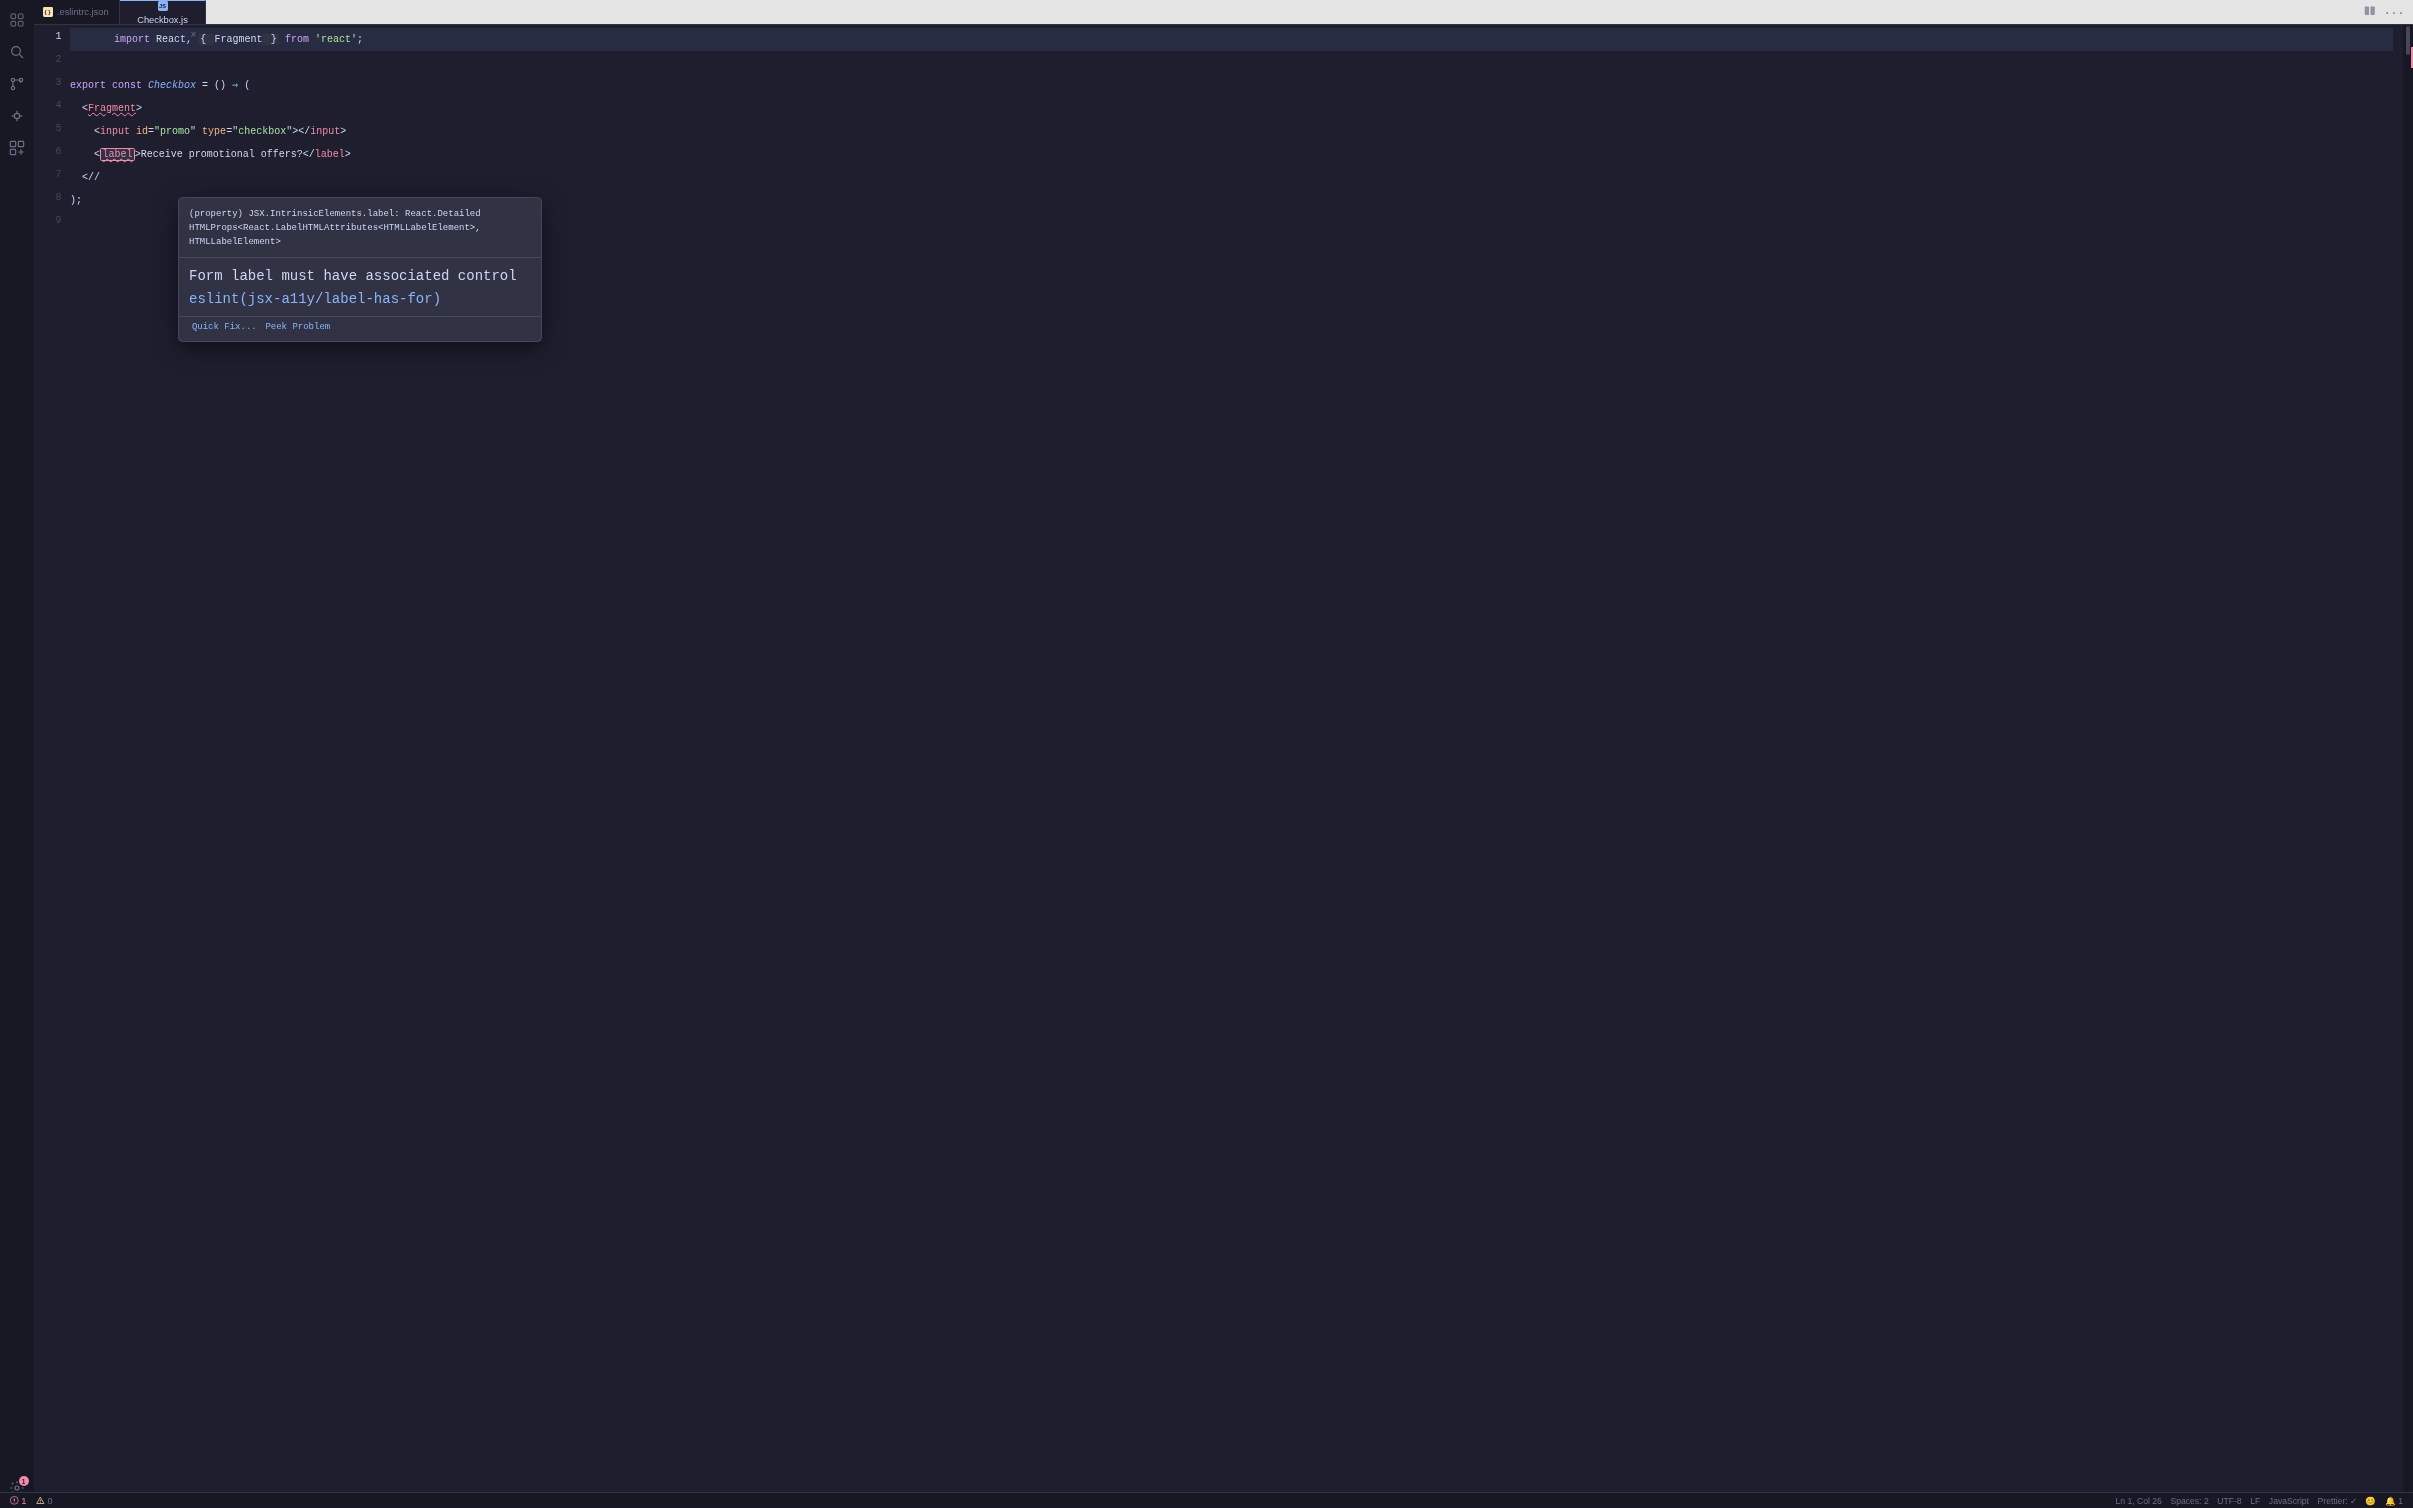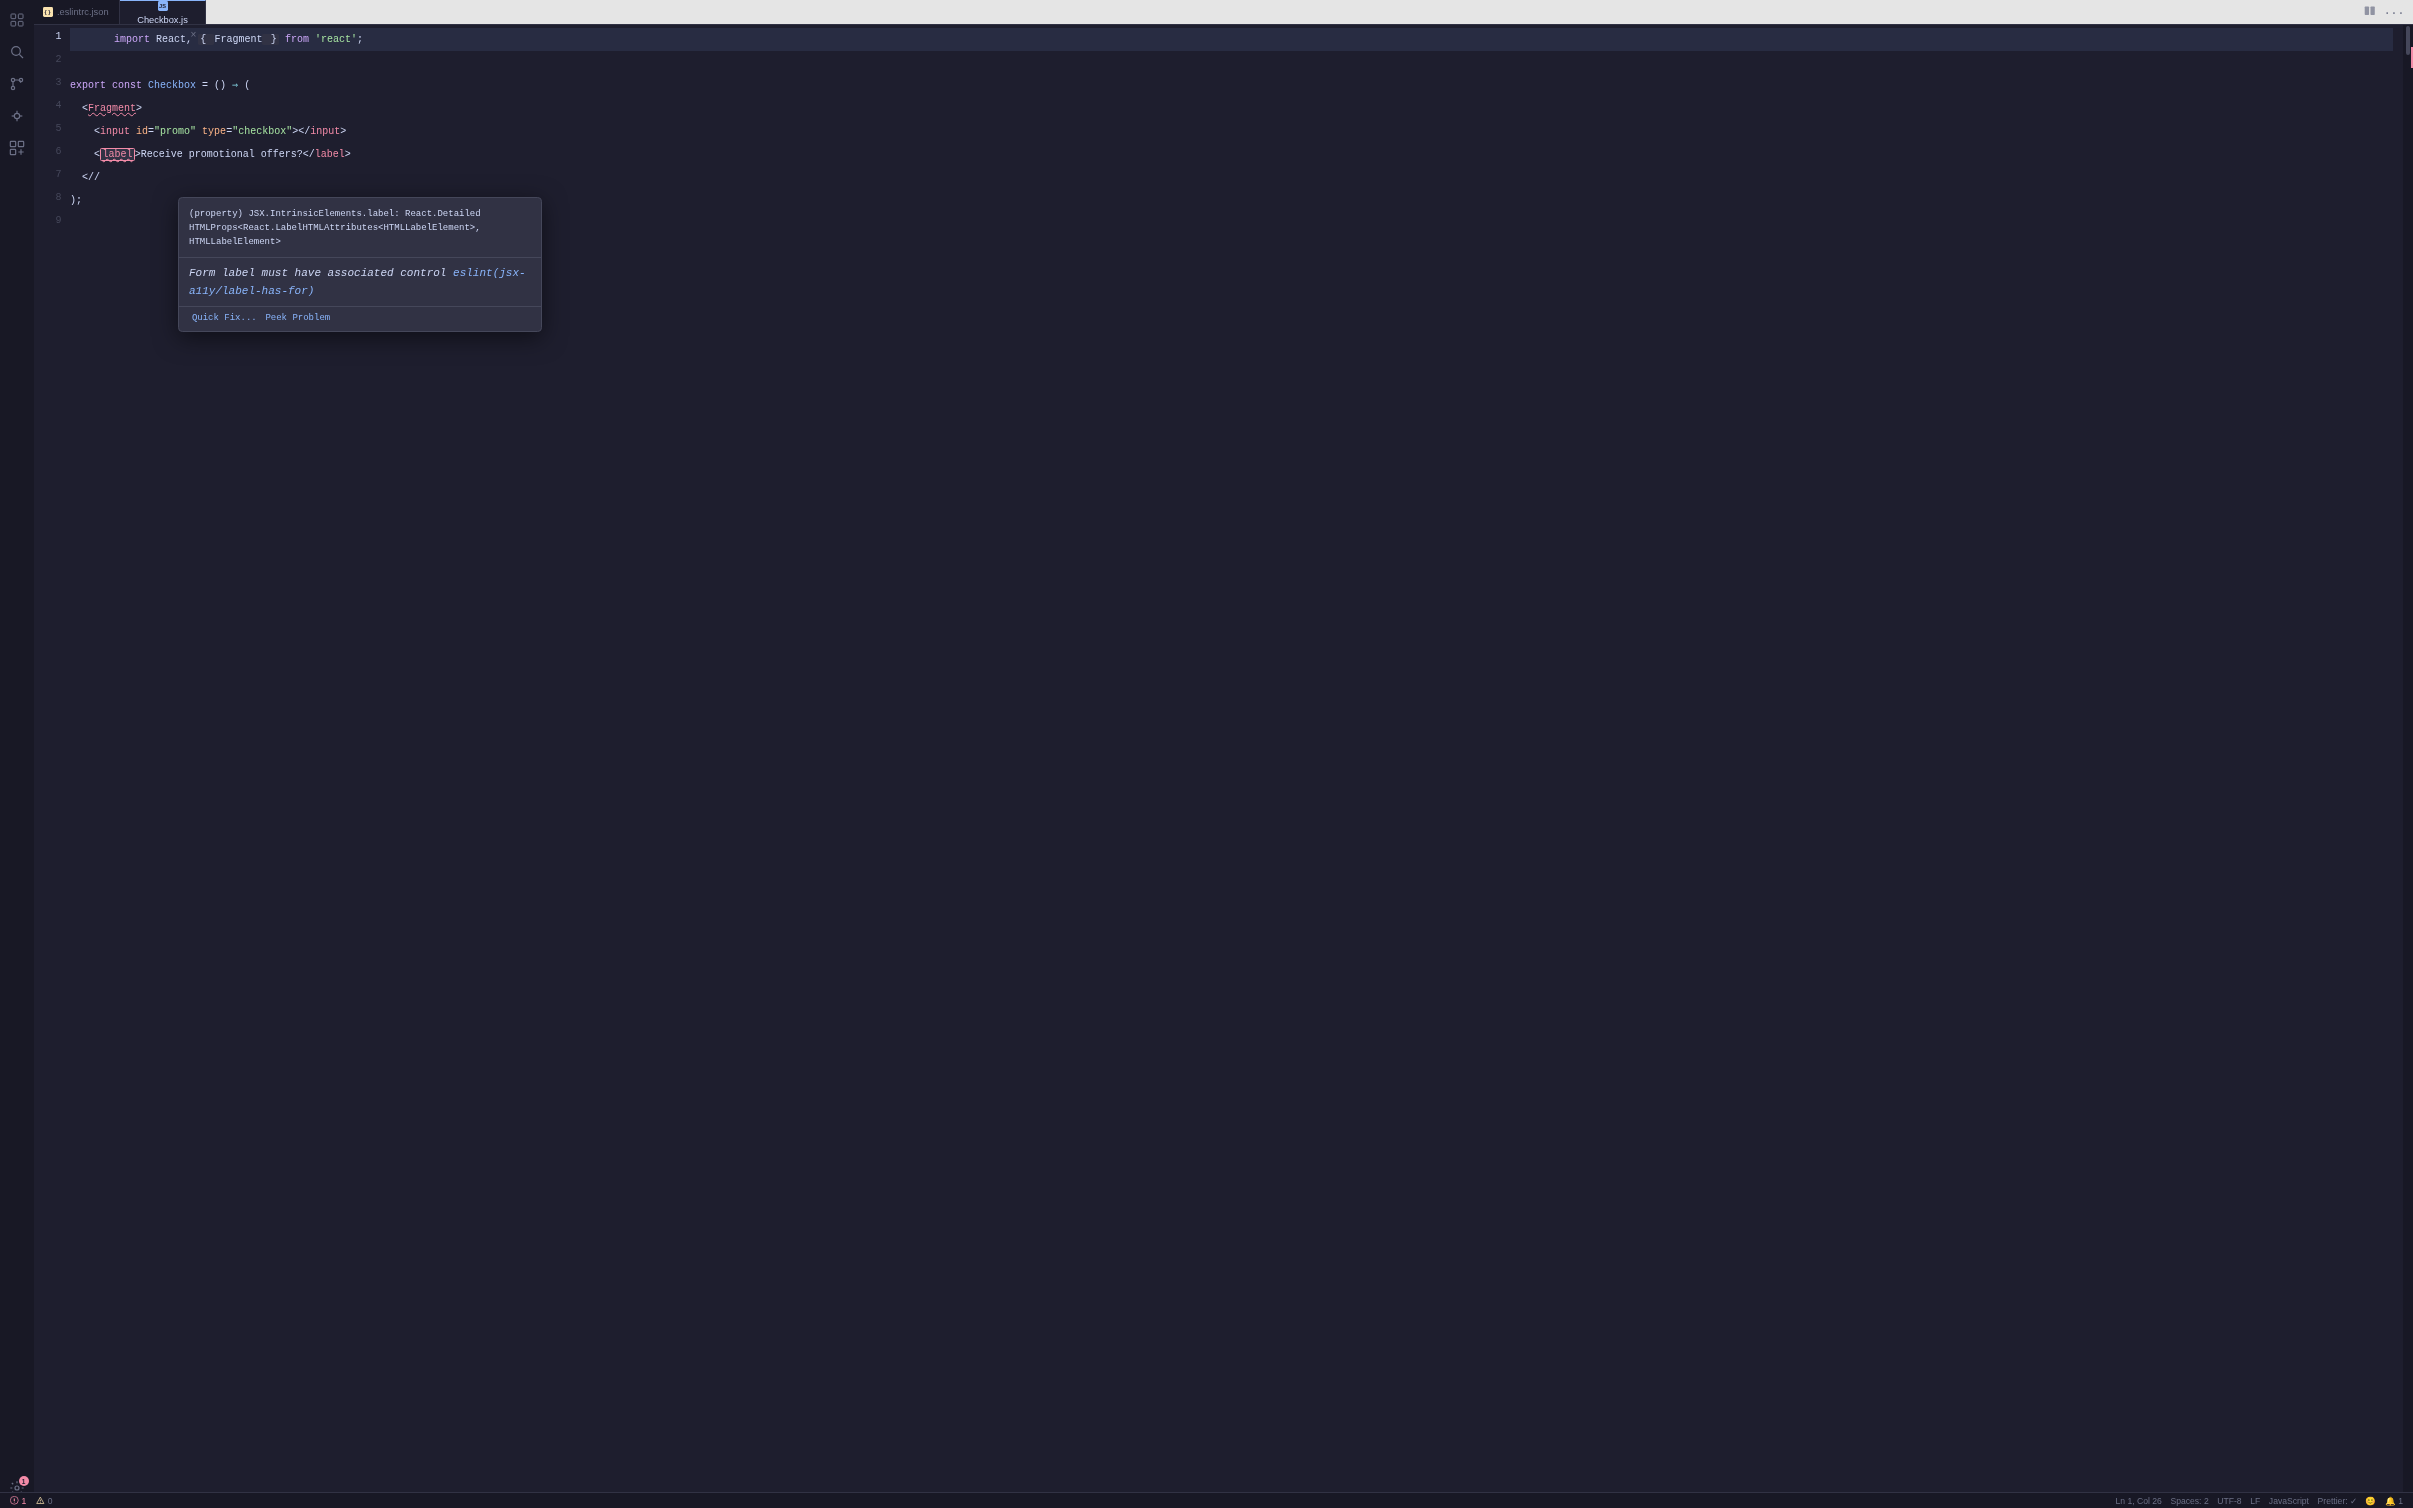--- a/index.html
+++ b/index.html
@@ -208,21 +208,21 @@
       position: relative;
     }
 
     .code-line.highlighted {
       background: rgba(137, 180, 250, 0.1);
       padding-left: 44px;
     }
 
     
     .kw { color: #cba6f7; } 
-    .fn { color: #89b4fa; } 
+    .fn { color: #89b4fa; font-style: italic; } 
     .str { color: #a6e3a1; } 
     .tag { color: #f38ba8; } 
     .attr { color: #fab387; } 
     .attrval { color: #a6e3a1; } 
     .punct { color: #cdd6f4; }
     .op { color: #89dceb; } 
     .plain { color: #cdd6f4; }
     .fragment-tag { color: #f38ba8; text-decoration: underline wavy; text-decoration-color: #f38ba8; }
     .label-tag { color: #f38ba8; }
     .label-highlight {
@@ -253,25 +253,24 @@
     .tooltip-type-info {
       padding: 8.6px 10px 7.2px 10px;
       font-size: 9px;
       font-family: 'Courier New', Courier, monospace;
       color: #cdd6f4;
       line-height: 1.6;
       border-bottom: 0.7px solid #45475a;
     }
     .tooltip-error-section {
       padding: 7.2px 10px 5.7px 10px;
-      font-size: 11px;
+      font-size: 14px;
       font-family: 'Courier New', Courier, monospace;
       color: #cdd6f4;
       line-height: 1.6;
-      font-style: italic;
     }
     .tooltip-error-msg {
       color: #cdd6f4;
     }
     .tooltip-error-code {
       color: #89b4fa;
       font-family: 'Courier New', Courier, monospace;
     }
     .tooltip-actions {
       display: flex;

